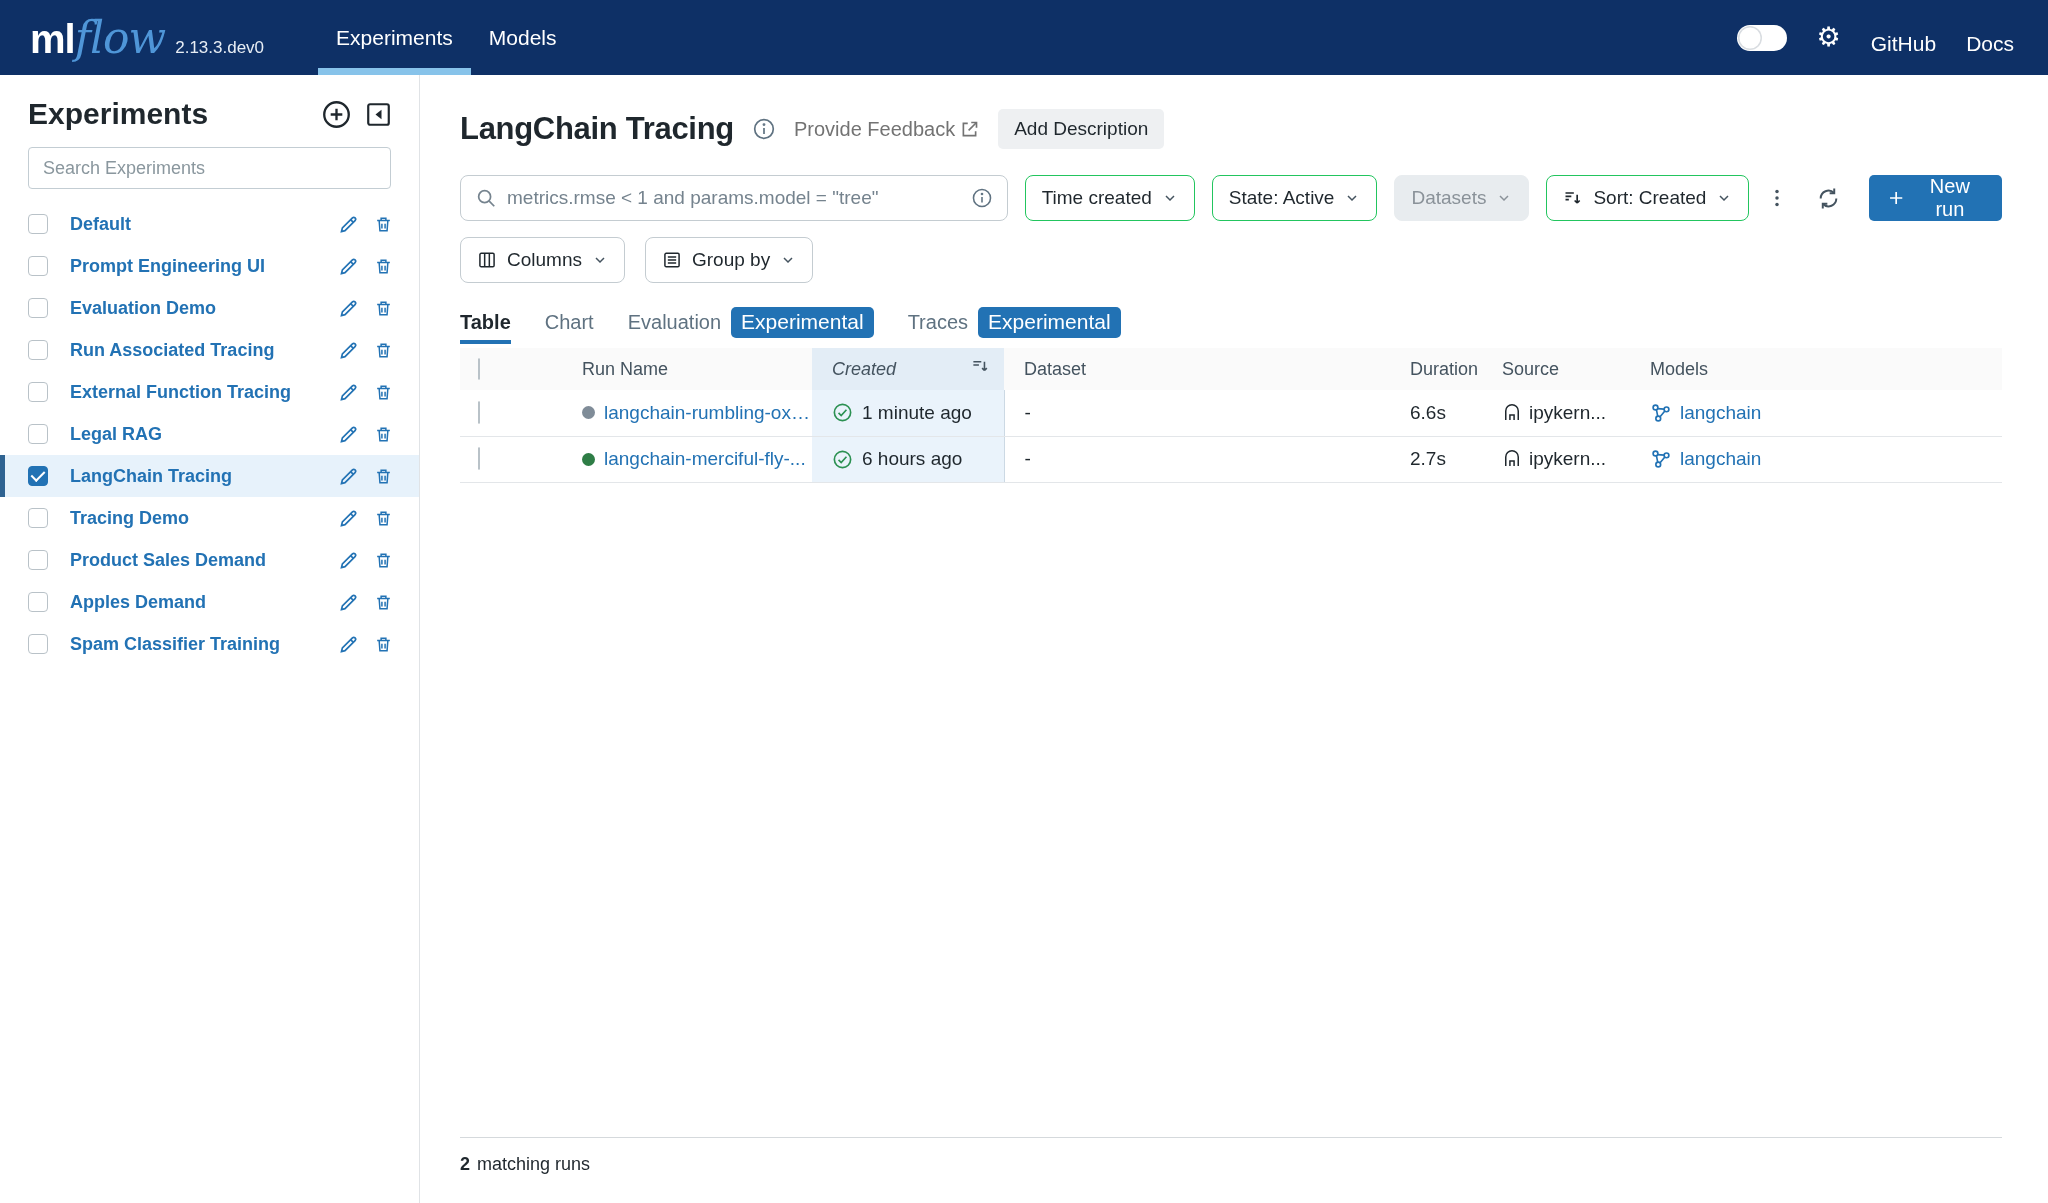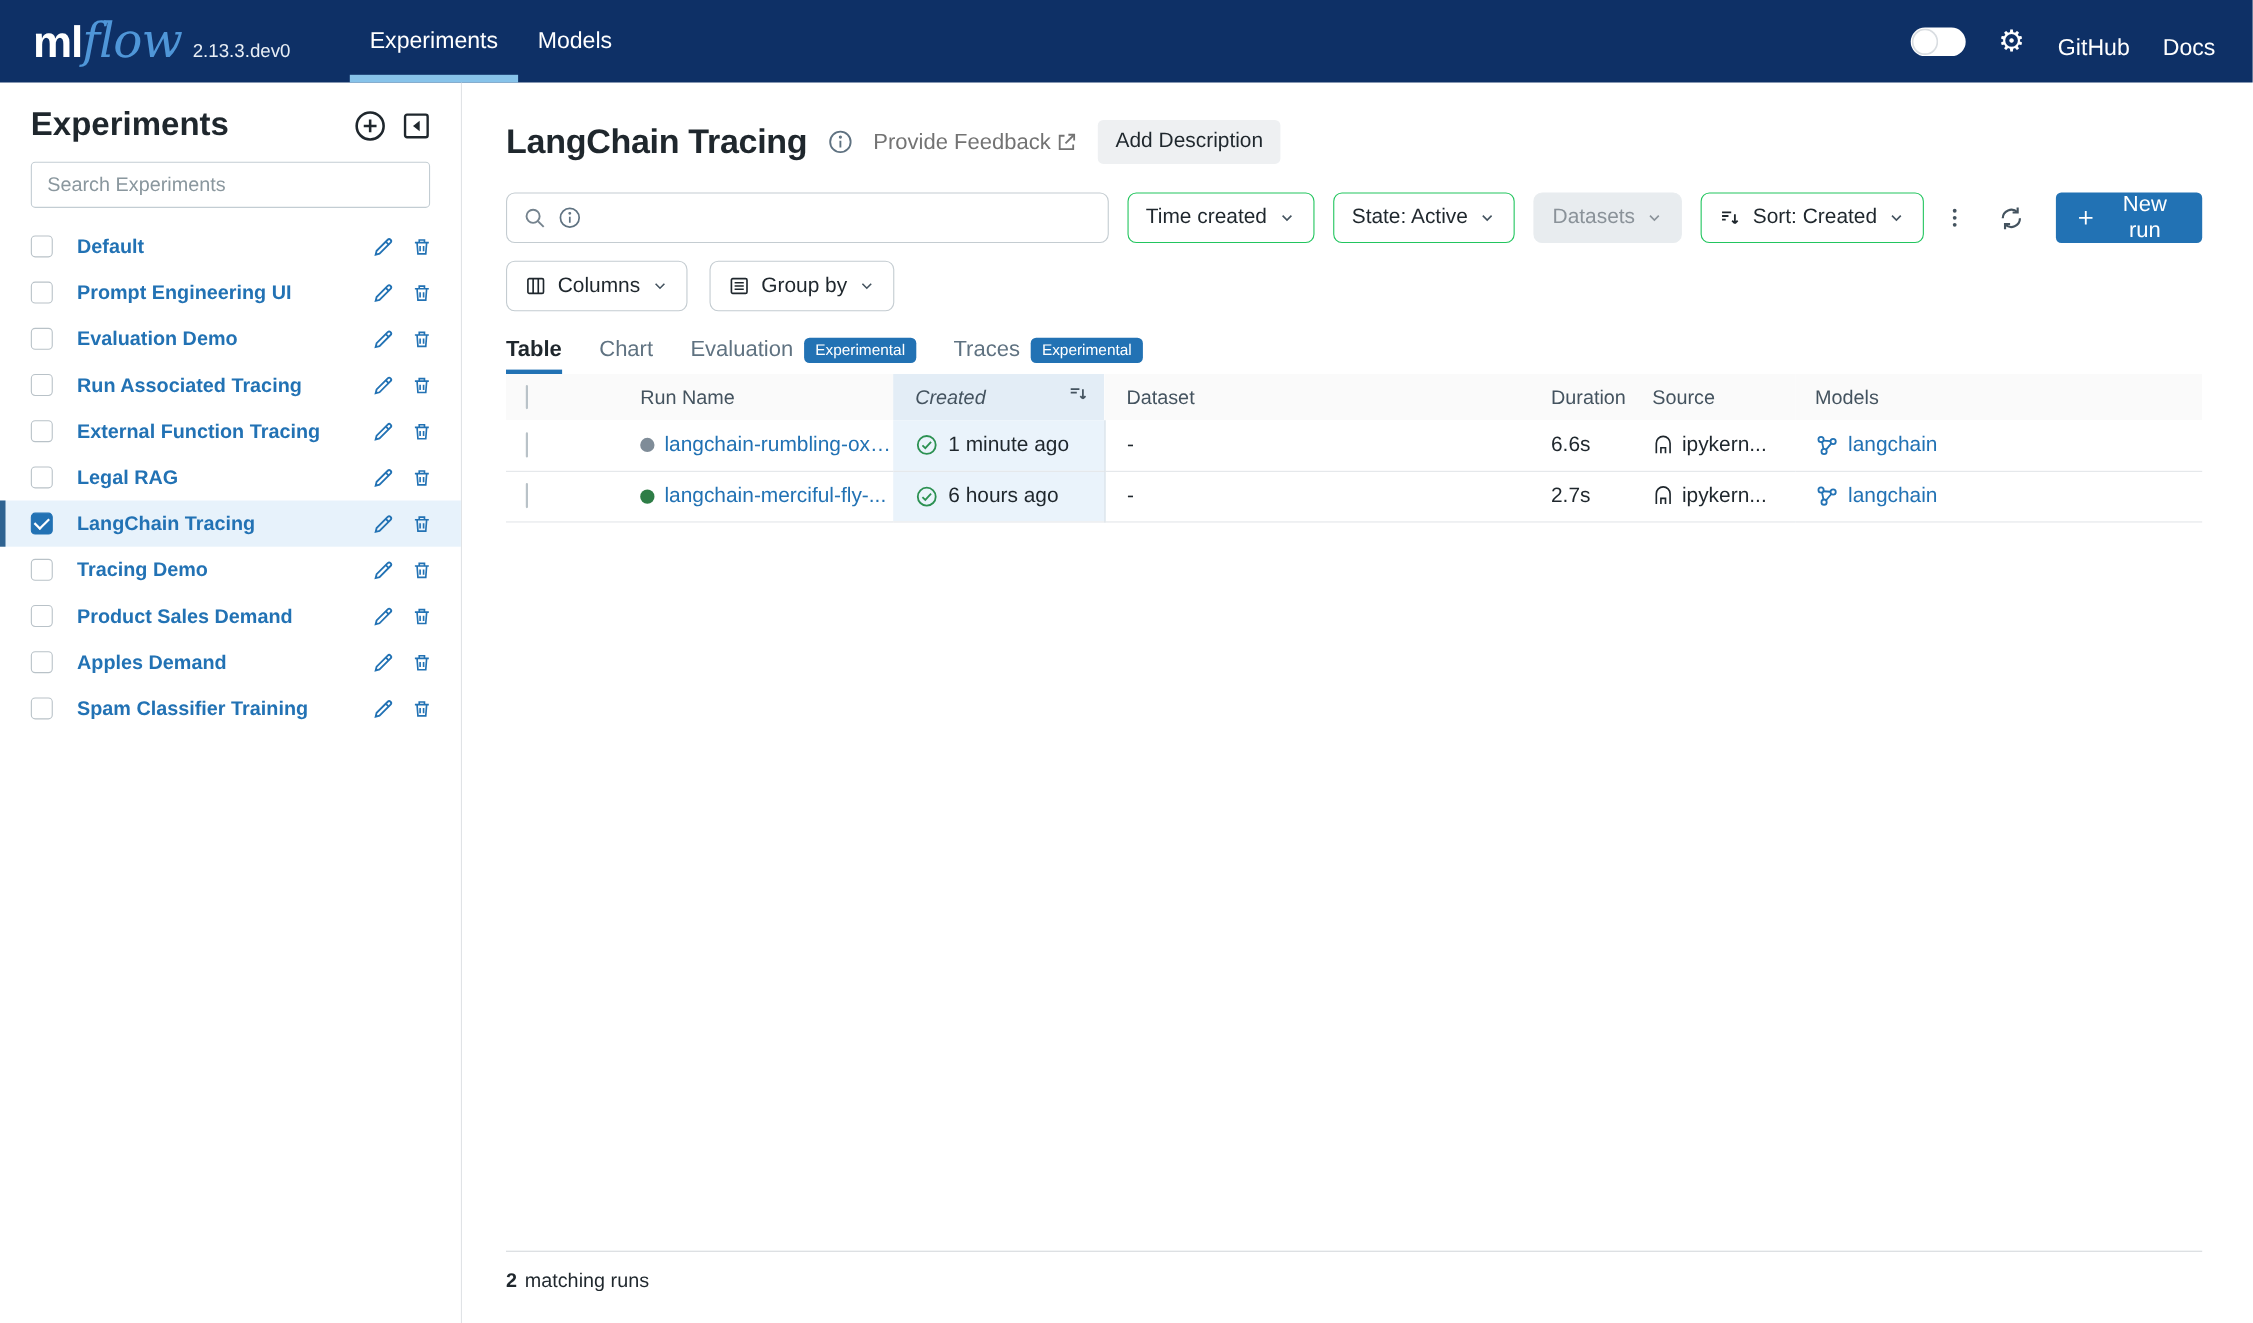--- a/index.html
+++ b/index.html
@@ -83,21 +83,21 @@
   .f2-row { display:flex; align-items:center; gap:20px; margin-bottom:24px; }
   .tool-btn { height:46px; border:1px solid #c4ccd1; border-radius:8px; background:#fff;
     display:flex; align-items:center; gap:10px; padding:0 16px; font-size:19px; cursor:pointer; }
 
   
   .vtabs { display:flex; align-items:center; gap:34px; }
   .vtab { display:flex; align-items:center; gap:10px; padding-bottom:10px; position:relative;
     font-size:20px; color:#5f7281; cursor:pointer; }
   .vtab.active { color:#1f272d; font-weight:700; }
   .vtab.active::after { content:""; position:absolute; left:0; right:0; bottom:0; height:4px; background:#2272b4; }
-  .badge { background:#2272b4; color:#fff; font-size:14px; padding:3px 10px 4px; border-radius:5px; font-weight:400; }
+  .badge { background:#2272b4; color:#fff; font-size:21px; padding:3px 10px 4px; border-radius:5px; font-weight:400; }
 
   
   table.runs { border-collapse:collapse; width:100%; table-layout:fixed; }
   .runs th, .runs td { text-align:left; font-weight:400; overflow:hidden; white-space:nowrap; }
   .runs thead th { background:#fafafa; height:42px; font-size:18px; color:#44535f; }
   .col-cb { width:100px; padding-left:18px; }
   .col-run { width:252px; padding-left:22px; }
   .col-created { width:192px; padding-left:20px; }
   .col-dataset { width:386px; padding-left:20px; }
   .col-duration { width:100px; padding-left:20px; }
@@ -347,20 +347,21 @@
       </span>
       <button class="add-desc">Add Description</button>
     </div>
 
     <div class="f-row">
       <div class="q-box">
         <svg width="22" height="22" viewBox="0 0 24 24" fill="none" stroke="#75838e" stroke-width="1.9">
             <circle cx="10.5" cy="10.5" r="6.5"></circle>
             <path d="M15.5 15.5L21 21"></path>
           </svg>
+        <input type="text" placeholder="metrics.rmse &lt; 1 and params.model = &quot;tree&quot;" style="">
         <svg width="22" height="22" viewBox="0 0 24 24" fill="none" stroke="#5f7281" stroke-width="1.7">
             <circle cx="12" cy="12" r="9.3"></circle>
             <path d="M12 11v6"></path>
             <circle cx="12" cy="7.6" r="0.6" fill="#5f7281"></circle>
           </svg>
       </div>
 
       <div class="drop">
         <span>Time created</span>
         <svg class="chev" width="16" height="16" viewBox="0 0 24 24" fill="none" stroke="#44535f" stroke-width="2.2">

